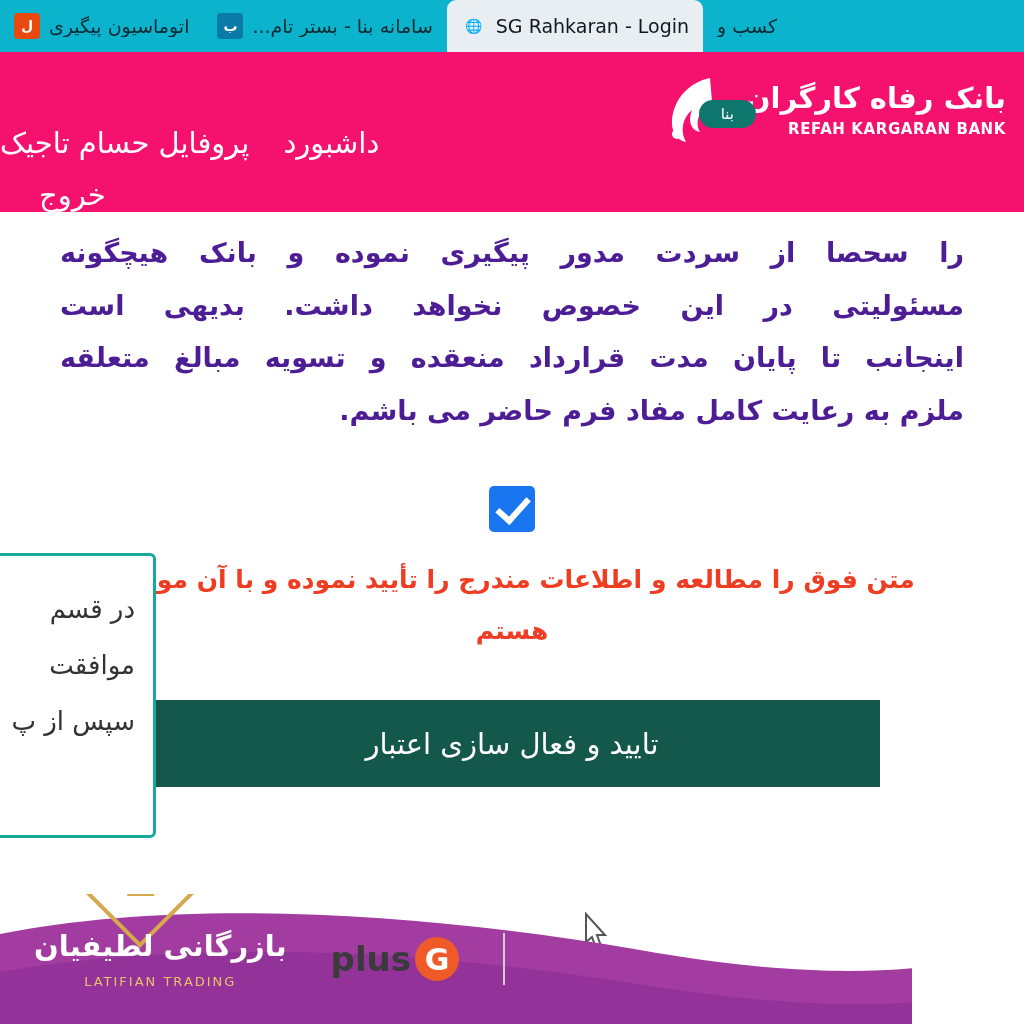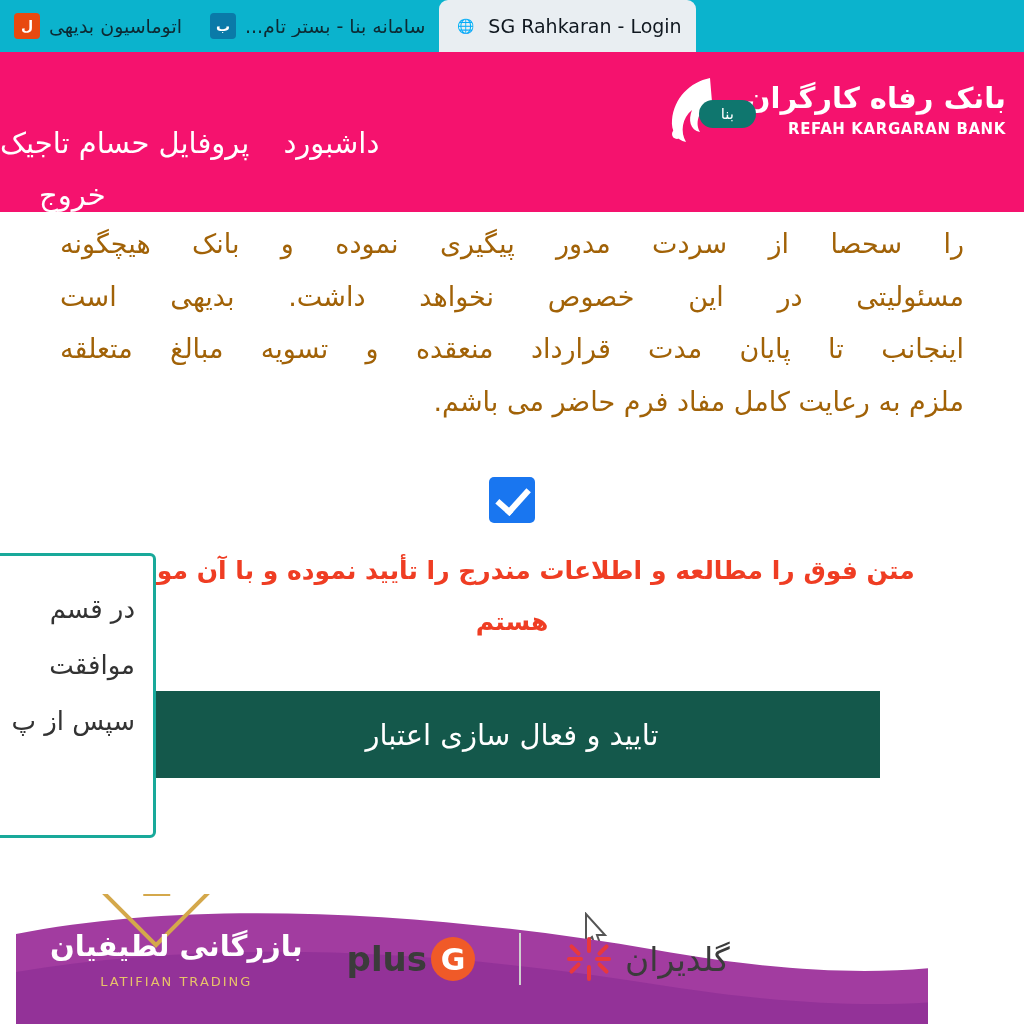--- a/index.html
+++ b/index.html
@@ -118,27 +118,28 @@
   }
 
   .content {
     position: absolute; top: 0; right: 0;
     width: 1024px;
     padding: 0 60px 0 60px;
     direction: rtl;
   }
 
   .para {
-    color: #a16207;
+    color: #4c1d95;
     font-size: 27px;
     line-height: 1.95;
     text-align: justify;
     text-align-last: justify;
     margin: 0;
-    padding-top: 6px;
+    padding-top: 15px;
+    font-weight: bold;
   }
   .para .last-line { text-align-last: right; }
 
   .checkbox-wrap {
     display: flex; justify-content: center;
     margin-top: 48px;
   }
   .checkbox {
     width: 46px; height: 46px;
     background: #1976f0;
@@ -199,21 +200,21 @@
   .side-card p {
     margin: 0;
     color: #333333;
     font-size: 26px;
     line-height: 2.15;
     text-align: justify;
   }
 
   
   .footer-band {
-    position: absolute; left: 16px; bottom: 0;
+    position: absolute; left: 0; bottom: 0;
     width: 912px; height: 130px;
     overflow: hidden;
   }
   .footer-band .wave {
     position: absolute; left: 0; bottom: 0;
     width: 1024px; height: 130px;
   }
   .footer-logos {
     position: absolute; left: 0; bottom: 0;
     width: 1024px; height: 130px;
@@ -254,29 +255,32 @@
   .divider-v { width: 2px; height: 52px; background: #cfcfcf; }
 </style>
 </head>
 <body>
 
 <div class="screen">
 
   <div class="tabstrip">
     <div class="tab">
       <span class="favicon fav-star">ل</span>
-      <span class="tab-title">اتوماسیون بدیهی</span>
+      <span class="tab-title">اتوماسیون پیگیری</span>
     </div>
     <div class="tab">
       <span class="favicon fav-bana">ب</span>
       <span class="tab-title">سامانه بنا - بستر تام...</span>
     </div>
     <div class="tab active">
       <span class="favicon fav-globe">🌐</span>
       <span class="tab-title">SG Rahkaran - Login</span>
+    </div>
+    <div class="tab">
+      <span class="tab-title">کسب و</span>
     </div>
   </div>
 
   <div class="site-header">
     <div class="brand">
       <div class="brand-mark">
         <svg width="62" height="72" viewBox="0 0 62 72" xmlns="http://www.w3.org/2000/svg">
           <path d="M50 4 C30 8, 14 24, 12 46 C11 56, 16 66, 26 68 C20 58, 22 44, 32 36 C28 46, 30 56, 40 58 C34 48, 40 34, 52 28 Z" fill="#ffffff"></path>
           <circle cx="17" cy="60" r="5" fill="#ffffff"></circle>
         </svg>
@@ -343,31 +347,16 @@
         <div class="latifian-en">LATIFIAN TRADING</div>
       </div>
 
       <div class="gplus">
         <span class="gplus-g">G</span>
         <span class="gplus-txt">plus</span>
       </div>
 
       <div class="divider-v"></div>
 
-      <div class="goldiran">
-        <svg width="48" height="48" viewBox="0 0 48 48" xmlns="http://www.w3.org/2000/svg">
-          <g fill="#e8383d">
-            <rect x="22" y="2" width="4" height="16" rx="2"></rect>
-            <rect x="22" y="30" width="4" height="16" rx="2"></rect>
-            <rect x="2" y="22" width="16" height="4" rx="2"></rect>
-            <rect x="30" y="22" width="16" height="4" rx="2"></rect>
-            <rect x="8" y="8" width="4" height="14" rx="2" transform="rotate(-45 10 15)"></rect>
-            <rect x="36" y="8" width="4" height="14" rx="2" transform="rotate(45 38 15)"></rect>
-            <rect x="8" y="26" width="4" height="14" rx="2" transform="rotate(45 10 33)"></rect>
-            <rect x="36" y="26" width="4" height="14" rx="2" transform="rotate(-45 38 33)"></rect>
-          </g>
-        </svg>
-        <span class="goldiran-fa">گلدیران</span>
-      </div>
     </div>
   </div>
 
 </div>
 
 </body></html>

